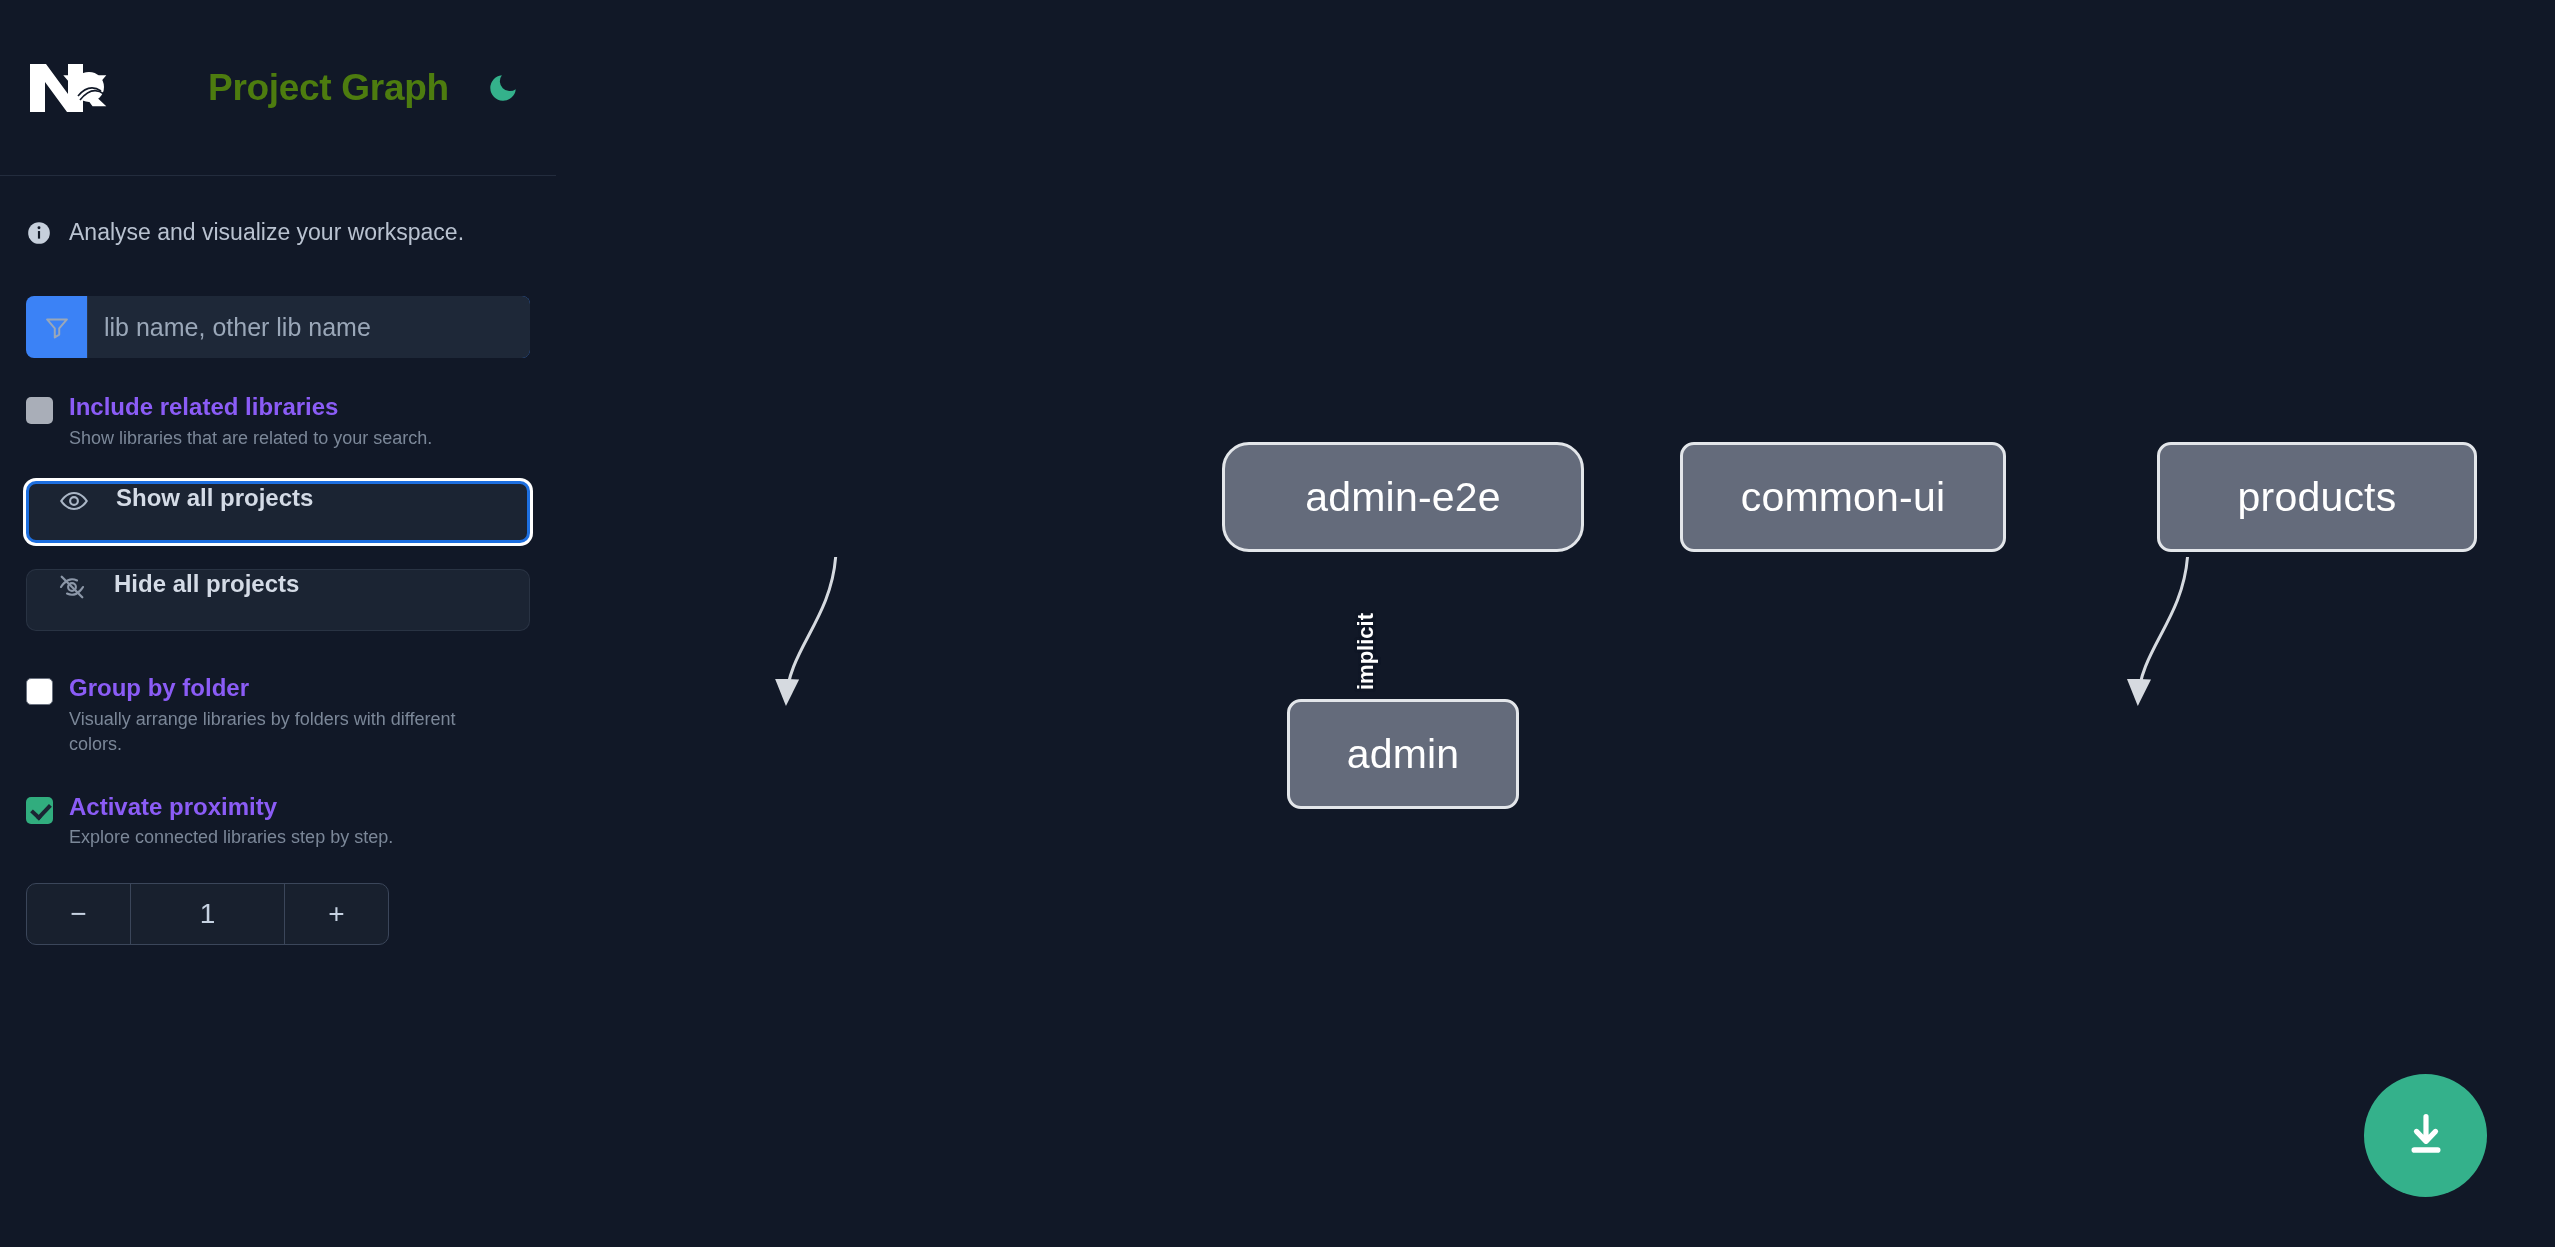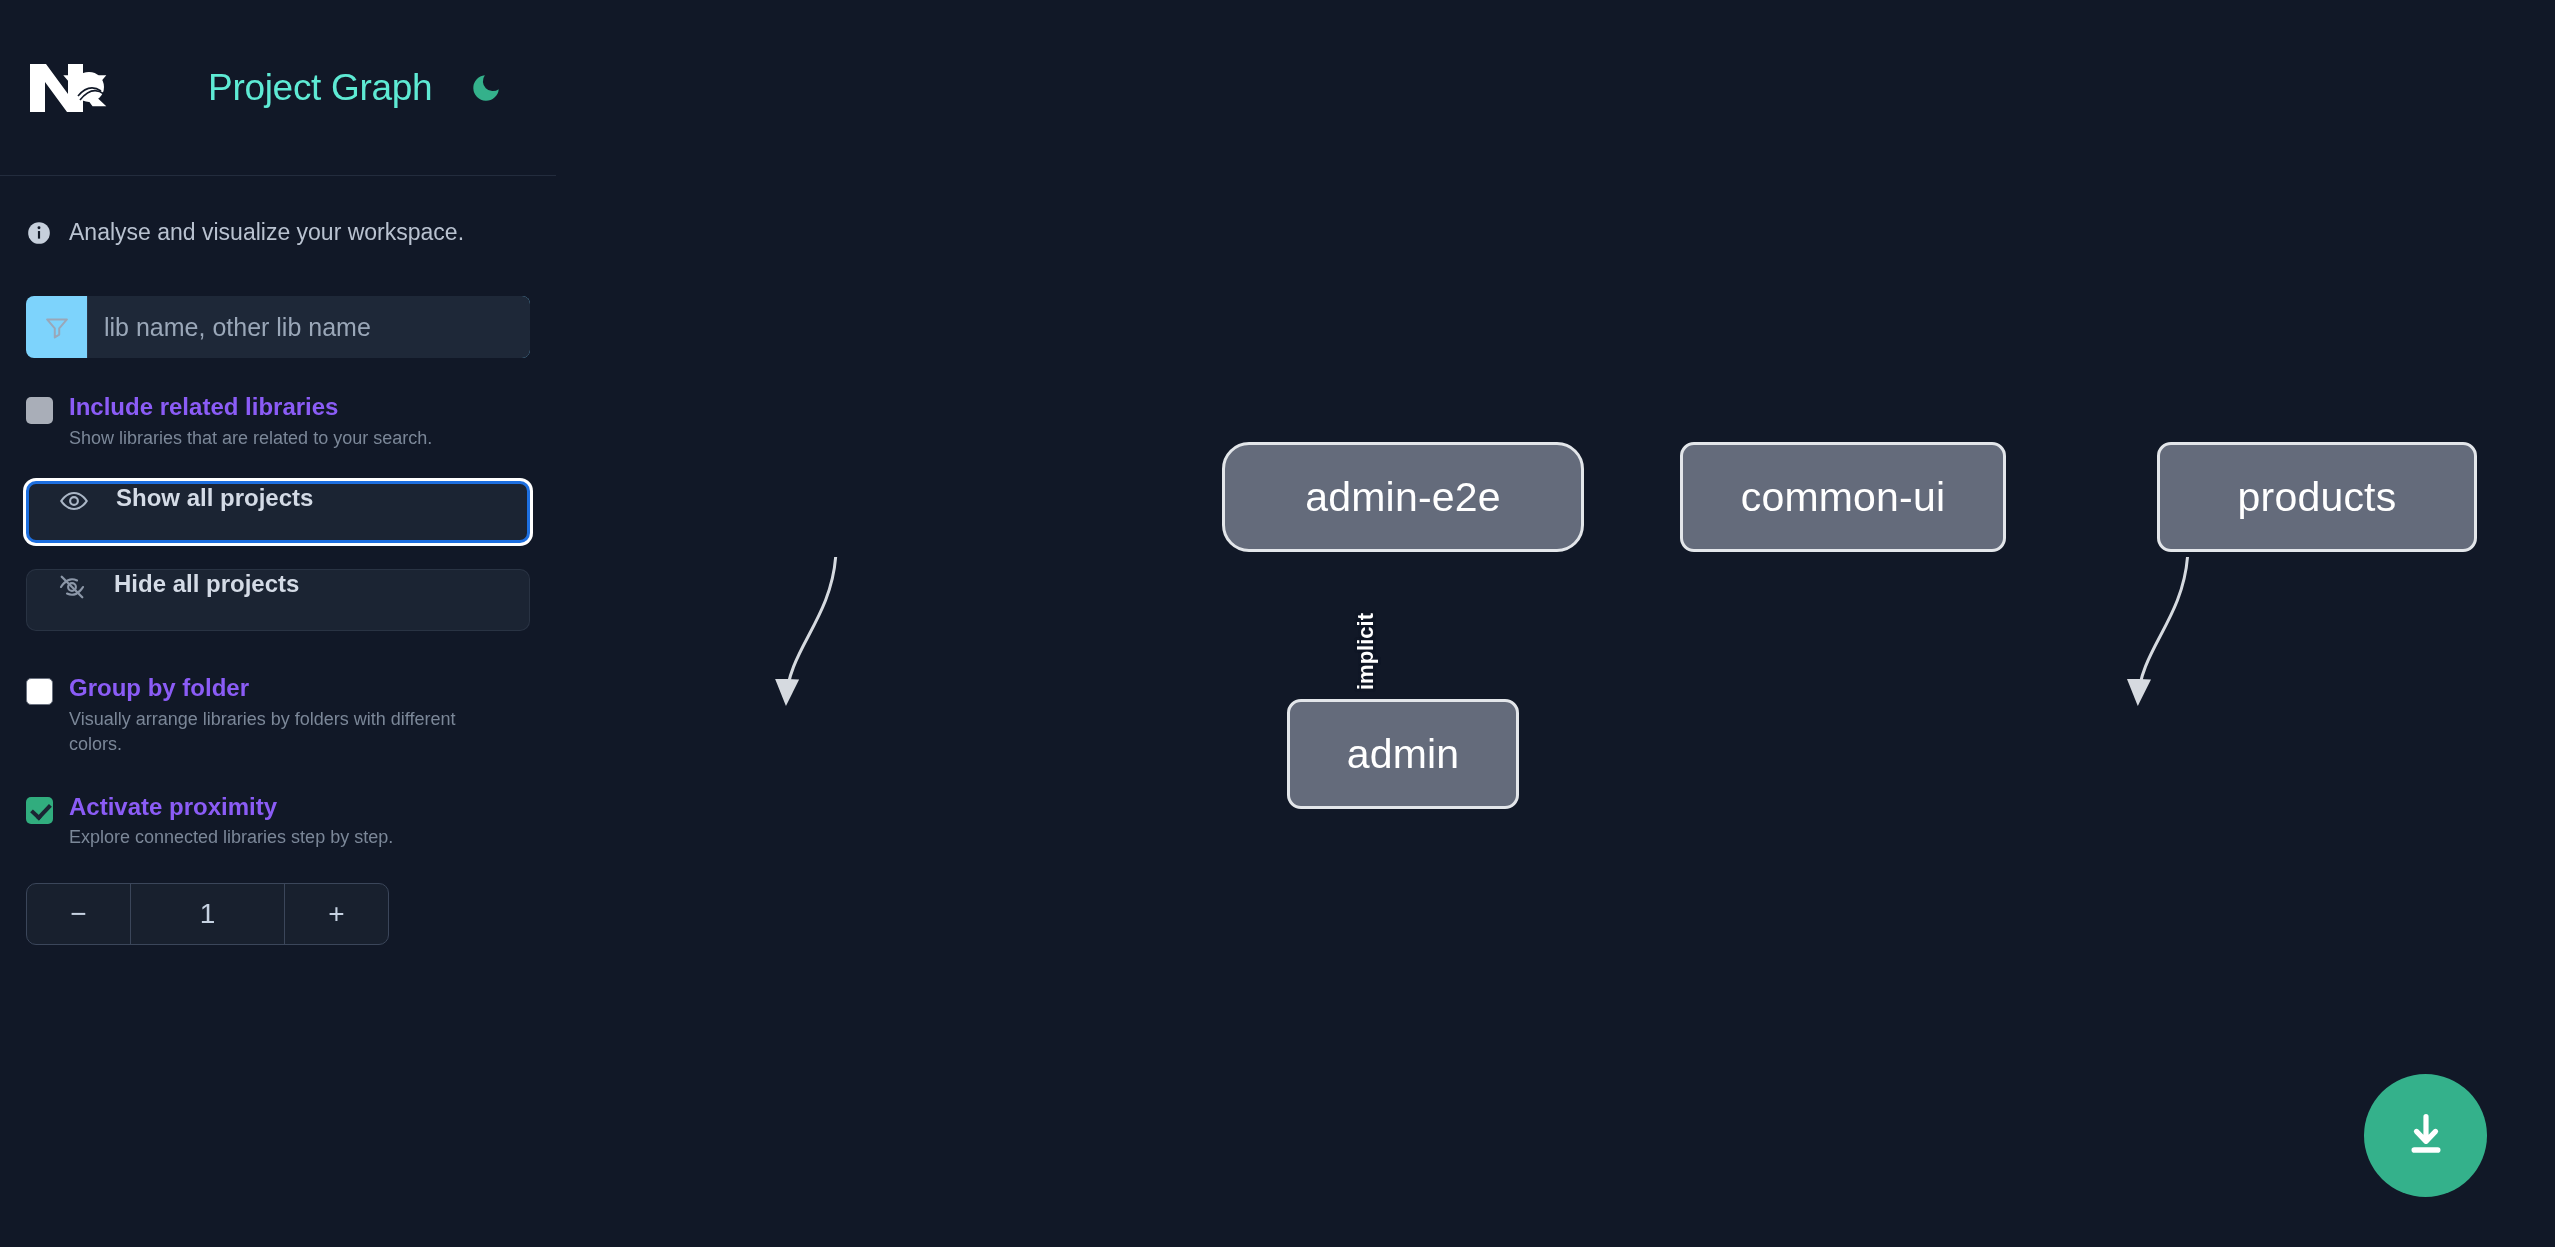--- a/index.html
+++ b/index.html
@@ -20,21 +20,21 @@
     overflow: hidden;
   }
   .sidebar-header {
     height: 176px;
     display: flex; align-items: center;
     padding-left: 26px;
     border-bottom: 1px solid #232c3d;
   }
   .nx-logo { width: 100px; height: 64px; flex: 0 0 100px; }
   .app-title {
-    font-size: 37px; font-weight: 400; color: #5eead4;
+    font-size: 37px; font-weight: 700; color: #4d7c0f;
     margin-left: 82px; letter-spacing: -0.3px; white-space: nowrap;
   }
   .theme-toggle {
     margin-left: 34px; width: 40px; height: 40px;
     display: flex; align-items: center; justify-content: center;
     cursor: pointer;
   }
 
   .sidebar-body { padding: 0 26px; }
 
@@ -42,21 +42,21 @@
     display: flex; align-items: flex-end; gap: 17px;
     margin-top: 34px; height: 36px;
   }
   .info-icon { width: 26px; height: 26px; flex: 0 0 26px; }
   .tagline-text { font-size: 23px; color: #b9c2d0; }
 
   .search-row {
     margin-top: 50px;
     height: 62px;
     display: flex; align-items: stretch;
-    background: #7dd3fc;
+    background: #3b82f6;
     border-radius: 8px;
     overflow: hidden;
   }
   .search-icon-box {
     width: 62px; flex: 0 0 62px;
     display: flex; align-items: center; justify-content: center;
     border-right: 1px solid #2a3446;
   }
   .search-input {
     flex: 1 1 auto;

